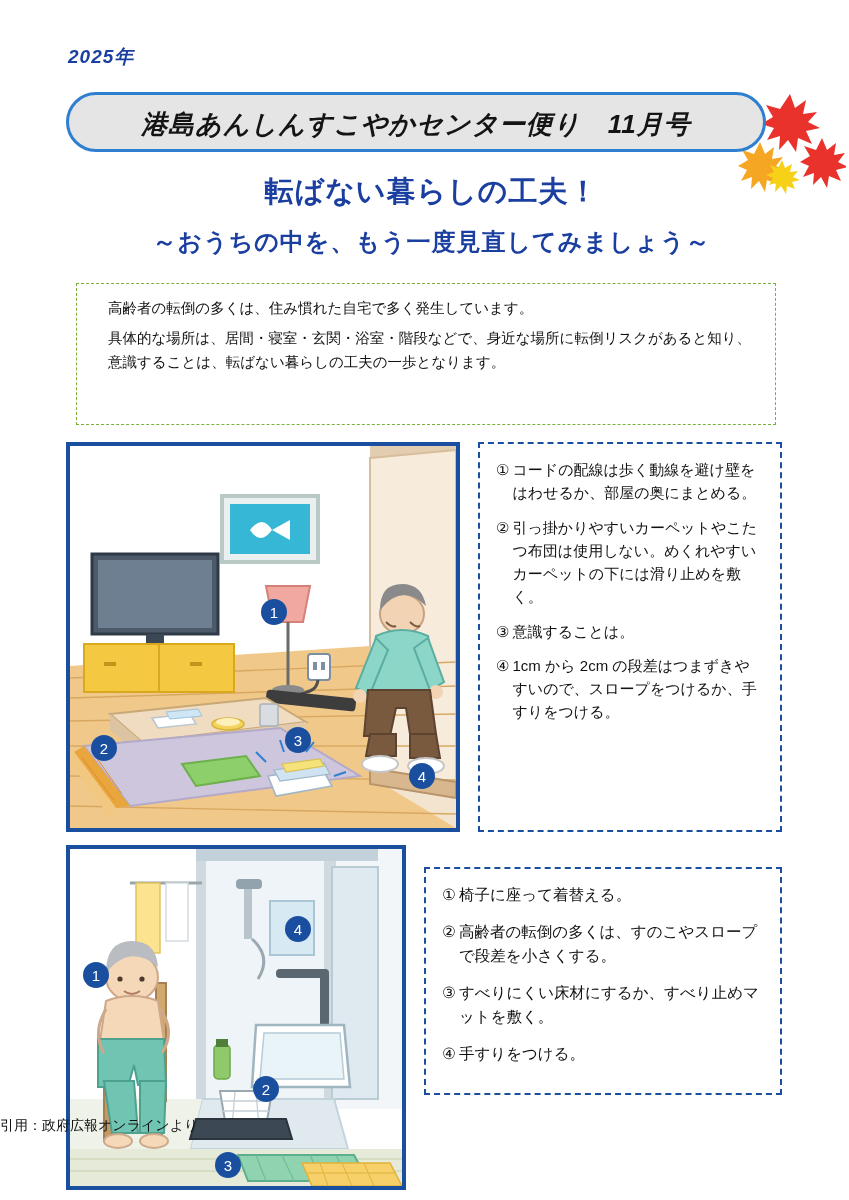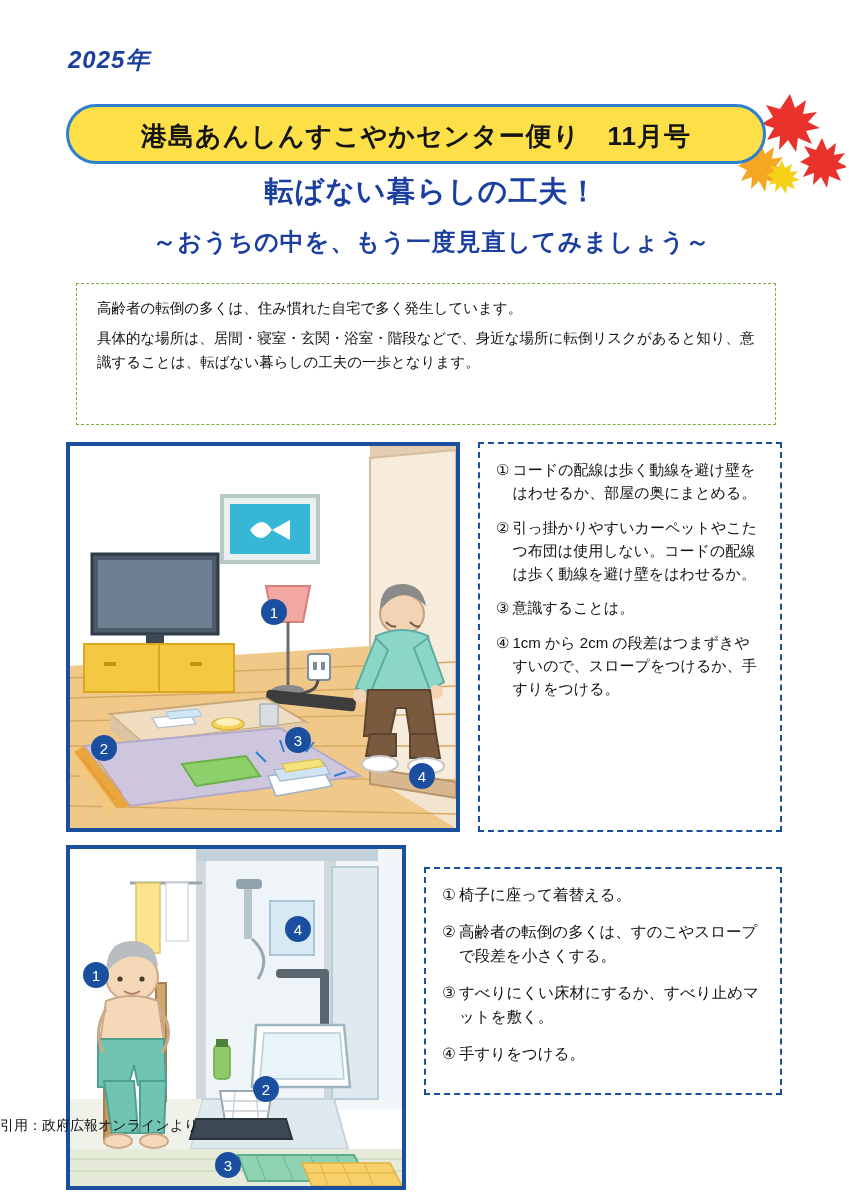--- a/index.html
+++ b/index.html
@@ -19,38 +19,39 @@
     position: relative;
     width: 849px;
     height: 1200px;
   }
 
   
   .year {
     position: absolute;
     left: 68px;
     top: 44px;
-    font-size: 24px;
+    font-size: 19px;
     font-weight: bold;
     font-style: italic;
     color: #1b3fa0;
     letter-spacing: 1px;
   }
 
   
   .title-banner {
     position: absolute;
     left: 66px;
-    top: 104px;
+    top: 92px;
     width: 700px;
     height: 60px;
     border: 3px solid #2f7fd0;
     border-radius: 30px;
-    background: #fde047;
+    background: #e5e5e5;
     box-sizing: border-box;
+    font-style: italic;
   }
   .title-banner .title-text {
     position: absolute;
     left: 0;
     right: 0;
     top: 12px;
     text-align: center;
     font-size: 26px;
     font-weight: bold;
     color: #141414;
@@ -90,21 +91,21 @@
     position: absolute;
     left: 76px;
     top: 283px;
     width: 700px;
     height: 142px;
     border: 1.5px dashed #7bb03a;
     box-sizing: border-box;
     padding: 13px 16px 0 16px;
   }
   .intro-box p {
-    margin: 0 0 7px 4px;
+    margin: 0 0 7px 15px;
     font-size: 14.5px;
     line-height: 1.62;
     color: #111;
   }
 
   
   .panel {
     position: absolute;
     border: 4px solid #1a4fa0;
     background: #ffffff;
@@ -348,21 +349,21 @@
     </svg>
   </div>
 
   <div class="tips tips-room">
     <div class="tip">
       <span class="num">①</span>
       <span class="txt">コードの配線は歩く動線を避け壁をはわせるか、部屋の奥にまとめる。</span>
     </div>
     <div class="tip">
       <span class="num">②</span>
-      <span class="txt">引っ掛かりやすいカーペットやこたつ布団は使用しない。コードの配線は歩く動線を避け壁をはわせるか。</span>
+      <span class="txt">引っ掛かりやすいカーペットやこたつ布団は使用しない。めくれやすいカーペットの下には滑り止めを敷く。</span>
     </div>
     <div class="tip">
       <span class="num">③</span>
       <span class="txt">意識することは。</span>
     </div>
     <div class="tip">
       <span class="num">④</span>
       <span class="txt">1cm から 2cm の段差はつまずきやすいので、スロープをつけるか、手すりをつける。</span>
     </div>
   </div>

